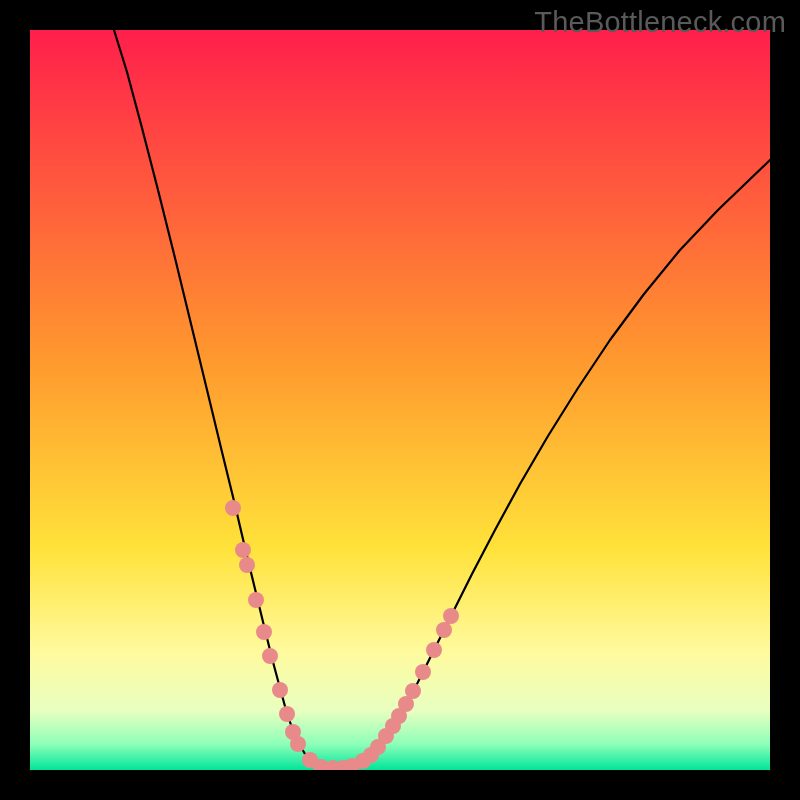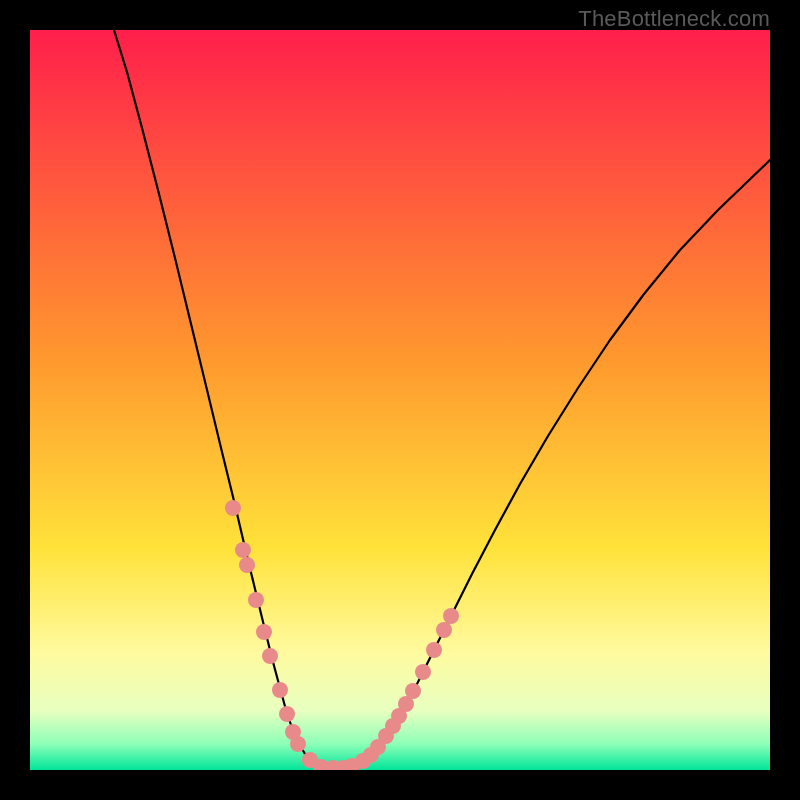--- a/index.html
+++ b/index.html
@@ -6,23 +6,23 @@
   html, body { width: 800px; height: 800px; background: #000; overflow: hidden; }
   .canvas {
     position: relative;
     width: 800px;
     height: 800px;
     background: #000;
   }
   .watermark {
     position: absolute;
     top: 6px;
-    right: 30px;
+    right: 14px;
     font-family: Arial, Helvetica, sans-serif;
-    font-size: 22px;
+    font-size: 29px;
     font-weight: 500;
     color: #5a5a5a;
     letter-spacing: 0.2px;
     z-index: 10;
   }
   .plot {
     position: absolute;
     left: 30px;
     top: 30px;
     width: 740px;

